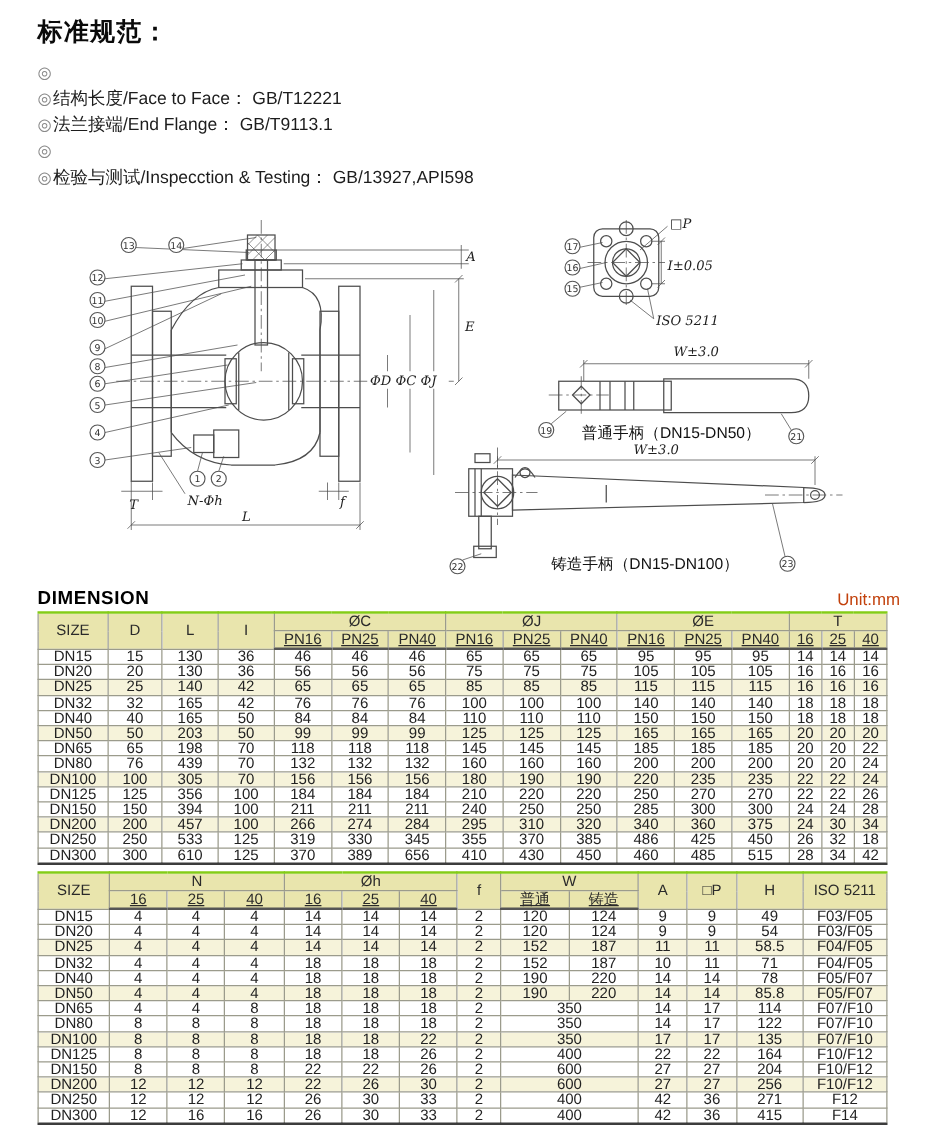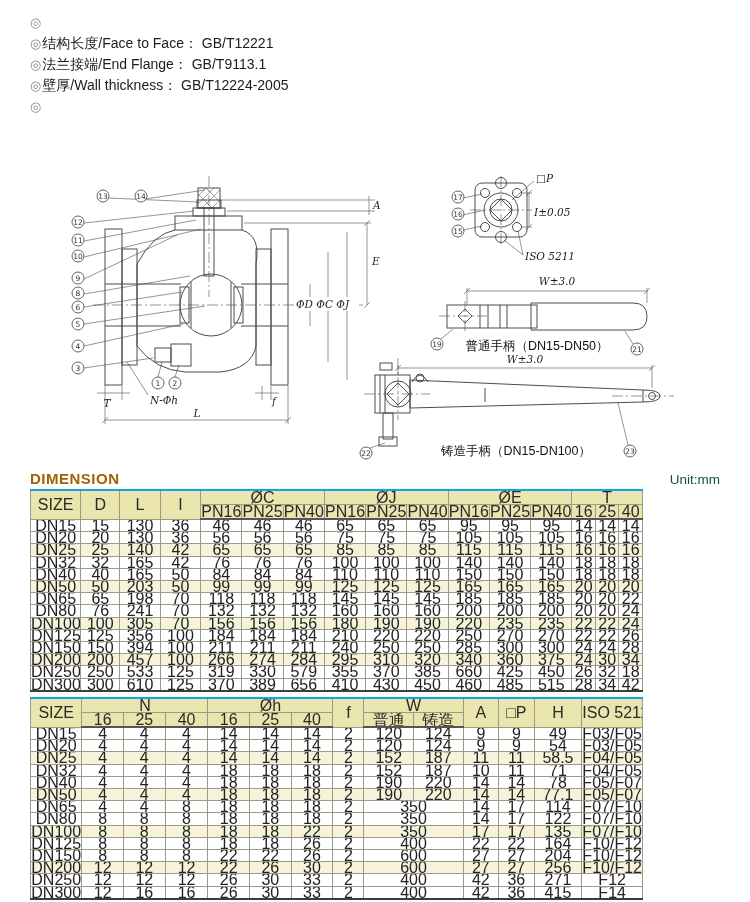--- a/index.html
+++ b/index.html
@@ -31,59 +31,60 @@
     fill:#1e1e1e; stroke:none; font-style:italic; font-size:10.5px;
     font-family:"DejaVu Serif", serif;
   }
   svg text.caption {
     fill:#111; stroke:none; font-size:12.5px; text-anchor:middle;
     font-family:"Liberation Sans", sans-serif;
   }
   svg rect.halo { fill:#fff; stroke:none; }
   
   .dim-header { position:absolute; left:30px; top:470px; width:690px; display:flex; justify-content:space-between; align-items:flex-end; }
-  .dim-title { font-size:15px; font-weight:600; color:#a16207; letter-spacing:0.5px; }
-  .dim-unit  { font-size:13.5px; color:#14532d; }
+  .dim-title { font-size:15px; font-weight:600; color:#000000; letter-spacing:0.5px; }
+  .dim-unit  { font-size:13.5px; color:#c2410c; }
   table.spec-table {
-    position:absolute; left:30px; width:613px; border-collapse:collapse; table-layout:fixed;
-    font-size:16px; color:#222;
-    border-top:2px solid #0ea5e9; border-bottom:2px solid #3c3c3c;
+    position:absolute; left:30px; width:680px; border-collapse:collapse; table-layout:fixed;
+    font-size:12px; color:#222;
+    border-top:2px solid #84cc16; border-bottom:2px solid #3c3c3c;
   }
   #table1 { top:489px; }
   #table2 { top:697px; }
   .spec-table th, .spec-table td {
     border:1px solid #9b9b8c; text-align:center; vertical-align:middle;
     padding:0; font-weight:normal; white-space:nowrap; overflow:hidden;
   }
   .spec-table thead th { background:#e9e5ad; height:13px; line-height:13px; color:#2a2a2a; }
   .spec-table thead tr:last-child th { border-bottom:2px solid #555;text-decoration:underline; }
   .spec-table tbody td { height:11.2px; line-height:11.2px; background:#fff; }
   .spec-table tbody tr.striped td { background:#f6f3da; }
 </style>
 </head>
 <body>
 
 <div class="specs">
+  <div class="specs-title">标准规范：</div>
   <div class="spec-line">
     <span class="spec-bullet">◎</span>
   </div>
   <div class="spec-line">
     <span class="spec-bullet">◎</span>
     <span>结构长度/Face to Face： GB/T12221</span>
   </div>
   <div class="spec-line">
     <span class="spec-bullet">◎</span>
     <span>法兰接端/End Flange： GB/T9113.1</span>
   </div>
   <div class="spec-line">
     <span class="spec-bullet">◎</span>
-    <span>壁厚/Wall thickness： GB/T12224-2005</span>
   </div>
   <div class="spec-line">
     <span class="spec-bullet">◎</span>
+    <span>检验与测试/Inspecction &amp; Testing： GB/13927,API598</span>
   </div>
 </div>
 
 <div class="drawing-area">
 
   <svg style="left:55px; top:12px;" width="368" height="260" viewBox="0 0 368 260">
 
     <line class="cl" x1="38" y1="133" x2="308" y2="133"></line>
     <line class="cl" x1="154" y1="4" x2="154" y2="125"></line>
 
@@ -514,21 +515,21 @@
         <td>185</td>
         <td>185</td>
         <td>185</td>
         <td>20</td>
         <td>20</td>
         <td>22</td>
       </tr>
       <tr>
         <td>DN80</td>
         <td>76</td>
-        <td>241</td>
+        <td>439</td>
         <td>70</td>
         <td>132</td>
         <td>132</td>
         <td>132</td>
         <td>160</td>
         <td>160</td>
         <td>160</td>
         <td>200</td>
         <td>200</td>
         <td>200</td>
@@ -608,25 +609,25 @@
         <td>30</td>
         <td>34</td>
       </tr>
       <tr>
         <td>DN250</td>
         <td>250</td>
         <td>533</td>
         <td>125</td>
         <td>319</td>
         <td>330</td>
-        <td>579</td>
+        <td>345</td>
         <td>355</td>
         <td>370</td>
         <td>385</td>
-        <td>660</td>
+        <td>486</td>
         <td>425</td>
         <td>450</td>
         <td>26</td>
         <td>32</td>
         <td>18</td>
       </tr>
       <tr>
         <td>DN300</td>
         <td>300</td>
         <td>610</td>
@@ -774,21 +775,21 @@
         <td>4</td>
         <td>4</td>
         <td>18</td>
         <td>18</td>
         <td>18</td>
         <td>2</td>
         <td>190</td>
         <td>220</td>
         <td>14</td>
         <td>14</td>
-        <td>77.1</td>
+        <td>85.8</td>
         <td>F05/F07</td>
       </tr>
       <tr>
         <td>DN65</td>
         <td>4</td>
         <td>4</td>
         <td>8</td>
         <td>18</td>
         <td>18</td>
         <td>18</td>

